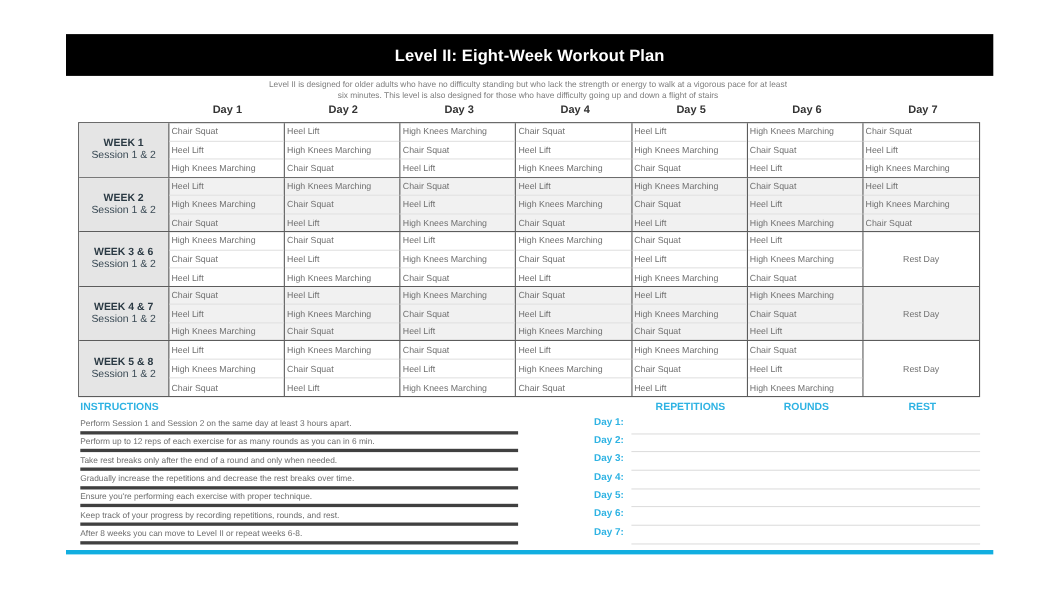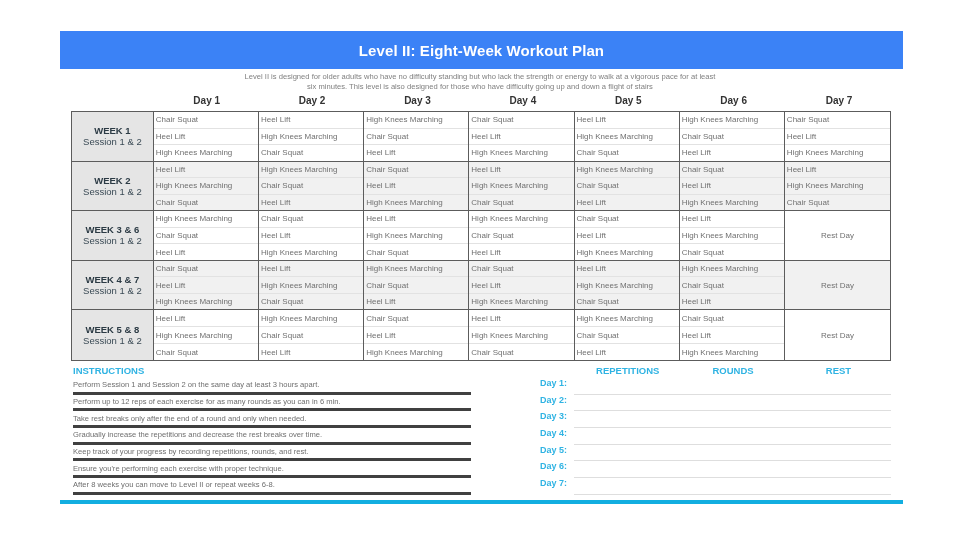--- a/index.html
+++ b/index.html
@@ -1,21 +1,21 @@
 <!DOCTYPE html>
 <html><head>
 <meta charset="utf-8">
 <style>
   * { box-sizing: border-box; margin: 0; padding: 0; }
   html, body { width: 960px; height: 540px; background: #ffffff; overflow: hidden; }
   body { position: relative; font-family: "Liberation Sans", "DejaVu Sans", sans-serif; color: #6b6b6b; }
 
   .banner {
     position: absolute; left: 60px; top: 31px; width: 843px; height: 38px;
-    background: #3b82f6; color: #ffffff; display: flex; align-items: center; justify-content: center;
+    background: #000000; color: #ffffff; display: flex; align-items: center; justify-content: center;
     font-size: 15px; font-weight: bold; letter-spacing: 0.1px;
   }
   .intro {
     position: absolute; left: 140px; top: 72px; width: 680px;
     font-size: 7.6px; line-height: 9.6px; text-align: center; color: #808080;
   }
   .day-headers { position: absolute; top: 95px; left: 154px; height: 14px; display: flex; }
   .day-headers .dh { width: 105.4px; text-align: center; font-size: 10px; font-weight: bold; color: #333333; }
 
   .plan { position: absolute; left: 71px; top: 111px; width: 820px; border: 1.5px solid #5c5c5c; }
@@ -279,22 +279,22 @@
       </div>
     </div>
   </div>
 
 <div class="instr-title">INSTRUCTIONS</div>
 <div class="instr-list" id="instr-list">
     <div class="instr-item">Perform Session 1 and Session 2 on the same day at least 3 hours apart.</div>
     <div class="instr-item">Perform up to 12 reps of each exercise for as many rounds as you can in 6 min.</div>
     <div class="instr-item">Take rest breaks only after the end of a round and only when needed.</div>
     <div class="instr-item">Gradually increase the repetitions and decrease the rest breaks over time.</div>
+    <div class="instr-item">Ensure you're performing each exercise with proper technique.</div>
     <div class="instr-item">Keep track of your progress by recording repetitions, rounds, and rest.</div>
-    <div class="instr-item">Ensure you're performing each exercise with proper technique.</div>
     <div class="instr-item">After 8 weeks you can move to Level II or repeat weeks 6-8.</div>
   </div>
 
 <div class="log-headers">
   <div class="lh">REPETITIONS</div>
   <div class="lh">ROUNDS</div>
   <div class="lh">REST</div>
 </div>
 <div class="log-rows" id="log-rows">
     <div class="log-row">

